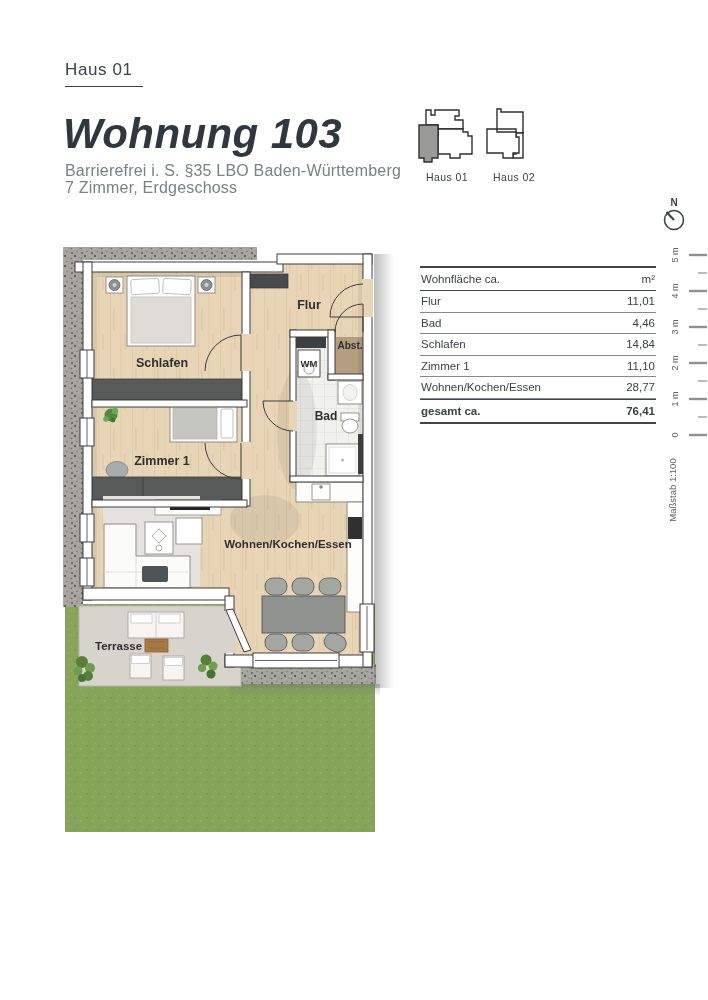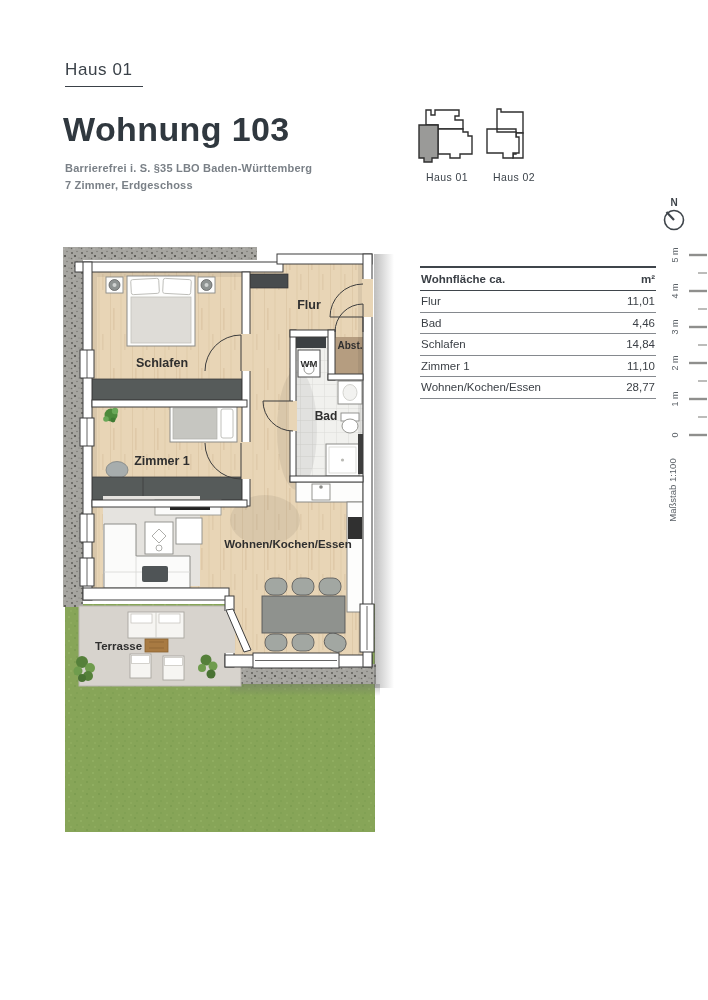--- a/index.html
+++ b/index.html
@@ -5,32 +5,32 @@
   html,body{margin:0;padding:0;}
   body{
     width:708px;height:1000px;position:relative;background:#ffffff;
     font-family:"Liberation Sans", sans-serif;color:#343b42;overflow:hidden;
   }
   .haus-label{
     position:absolute;left:65px;top:60px;font-size:17px;letter-spacing:.6px;
     color:#3a4148;border-bottom:1.5px solid #3a4148;padding:0 10px 6px 0;display:inline-block;
   }
   .title{
-    position:absolute;left:63px;top:110px;font-size:34px;font-weight:600;
-    letter-spacing:.4px;color:#30383f;
+    position:absolute;left:63px;top:110px;font-size:42px;font-weight:600;
+    letter-spacing:.4px;color:#30383f;font-style:italic;
   }
-  .subtitle{position:absolute;left:65px;font-size:11px;color:#7a8087;letter-spacing:.2px;font-weight:bold;}
+  .subtitle{position:absolute;left:65px;font-size:16px;color:#7a8087;letter-spacing:.2px;}
   .sub1{top:162px;} .sub2{top:179px;}
   .minimap{position:absolute;top:106px;width:68px;text-align:center;}
   .minimap .cap{font-size:10.5px;color:#3c434a;letter-spacing:.4px;margin-top:3px;}
   .mm1{left:413px;} .mm2{left:480px;}
   
   .area-table{position:absolute;left:420px;top:266px;width:236px;font-size:11.5px;color:#3a3f45;}
   .t-row{display:flex;justify-content:space-between;align-items:baseline;padding:4px 1px 4.5px 1px;border-bottom:1px solid #85898e;}
-  .t-head{font-weight:bold;border-top:2px solid #3f454b;border-bottom:1.5px solid #3f454b;padding:5px 1px;gap:19px;}
+  .t-head{font-weight:normal;border-top:2px solid #3f454b;border-bottom:1.5px solid #3f454b;padding:5px 1px;gap:19px;}
   .t-total{font-weight:bold;border-top:1.5px solid #3f454b;border-bottom:2px solid #3f454b;padding:5px 1px;}
   .t-row .v{text-align:right;}
   svg text{font-family:"Liberation Sans", sans-serif;}
 </style>
 </head>
 <body>
 
 <div class="haus-label">Haus 01</div>
 <div class="title">Wohnung 103</div>
 <div class="subtitle sub1">Barrierefrei i. S. §35 LBO Baden-Württemberg</div>
@@ -74,20 +74,24 @@
     <span>Schlafen</span>
     <span class="v">14,84</span>
   </div>
   <div class="t-row">
     <span>Zimmer 1</span>
     <span class="v">11,10</span>
   </div>
   <div class="t-row">
     <span>Wohnen/Kochen/Essen</span>
     <span class="v">28,77</span>
+  </div>
+  <div class="t-row t-total">
+    <span>gesamt ca.</span>
+    <span class="v">76,41</span>
   </div>
 </div>
 
 <svg style="position:absolute;left:655px;top:192px" width="53" height="330" viewBox="655 192 53 330">
   <g stroke="#3e444a" fill="none">
     <circle cx="674" cy="220" r="9.5" stroke-width="1.6"></circle>
     <line x1="674" y1="220" x2="666.5" y2="212" stroke-width="2.2"></line>
   </g>
   <text x="674" y="206" text-anchor="middle" font-size="10" font-weight="bold" fill="#3e444a">N</text>
   <g stroke="#8f8f8d">

